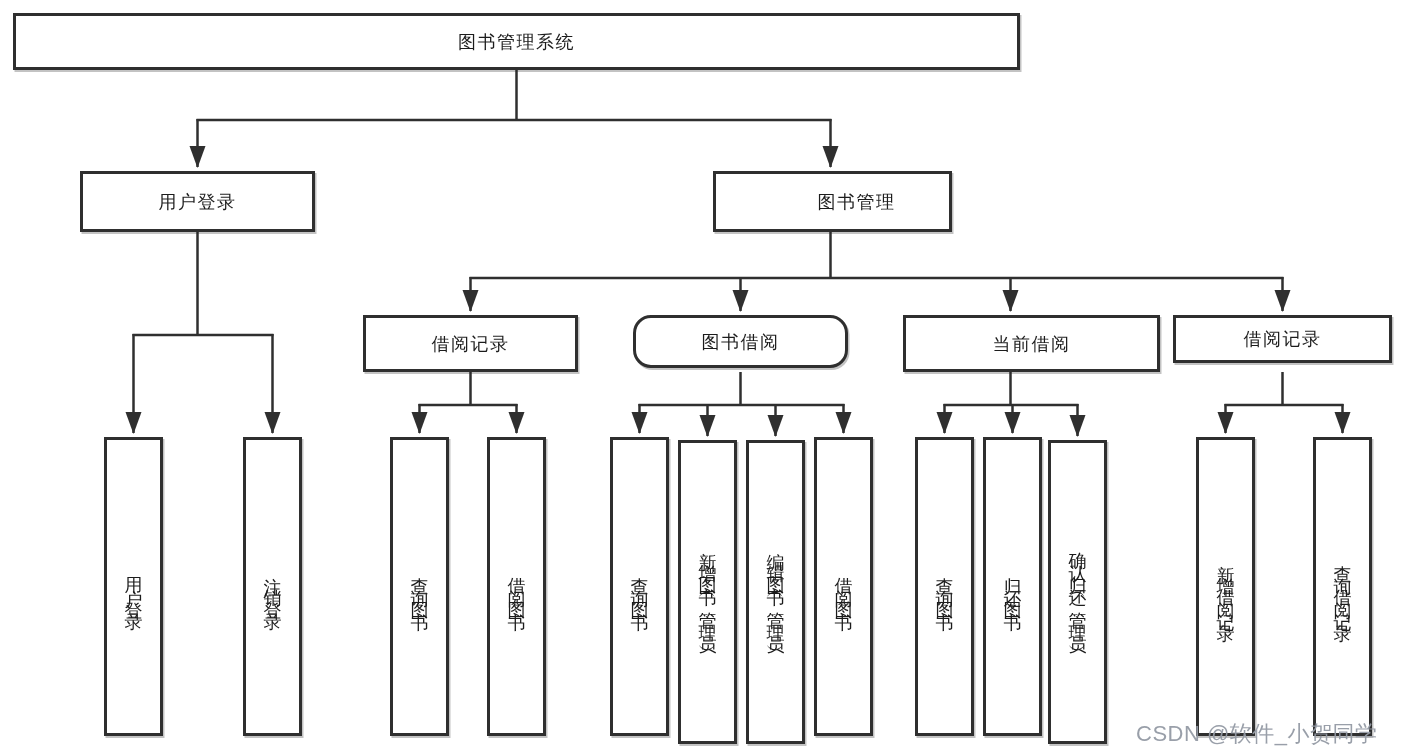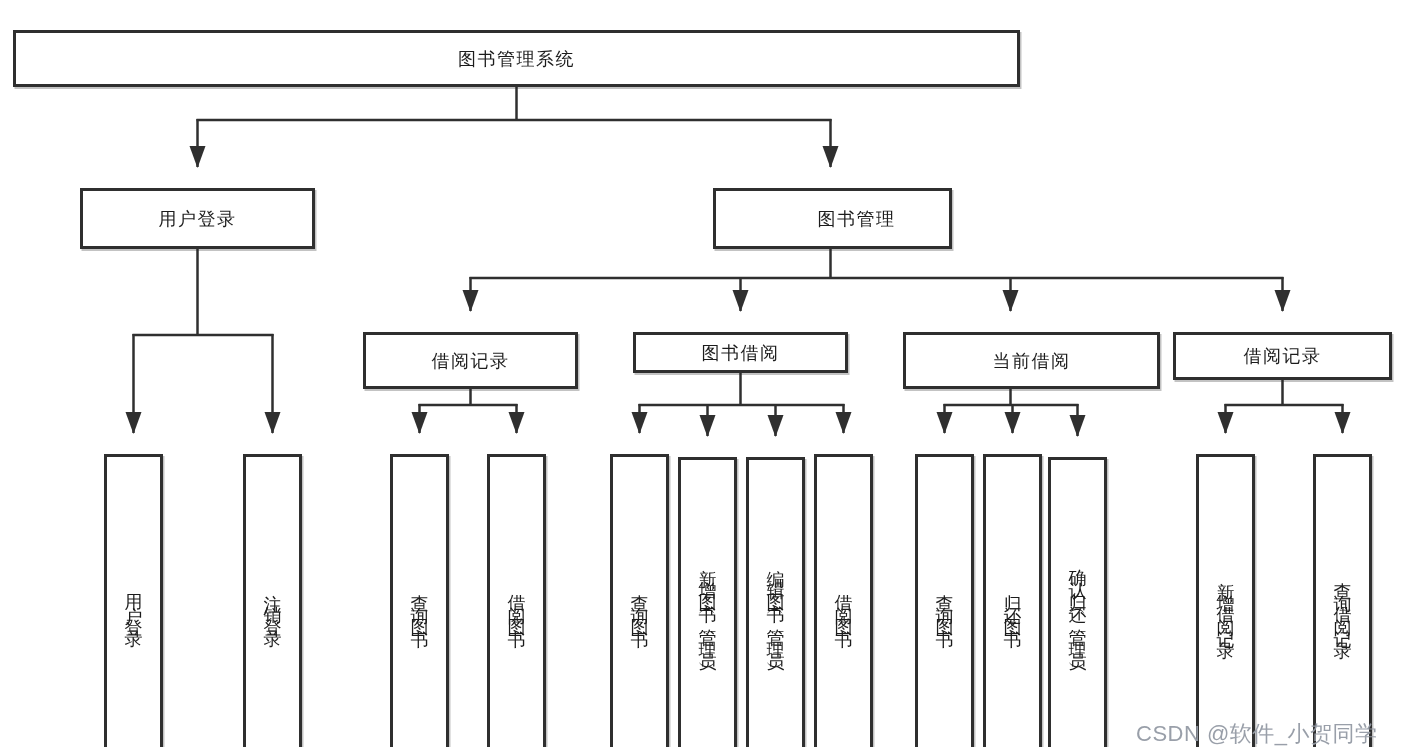--- a/index.html
+++ b/index.html
@@ -23,41 +23,40 @@
     box-sizing: border-box;
     border: 3px solid #2f2f2f;
     background: #ffffff;
     display: flex;
     align-items: center;
     justify-content: center;
     font-size: 18px;
     letter-spacing: 1.5px;
     color: #1c1c1c;
     box-shadow: 1.5px 2px 0 rgba(40,40,40,0.28);
-    margin-top: 17px;
   }
   .leaf {
     writing-mode: vertical-rl;
     text-orientation: mixed;
     letter-spacing: 12px;
     font-size: 18px;
     width: 59px;
     top: 437px;
     height: 299px;
   }
   .leaf.tall { top: 440px; height: 304px; }
 
   
   .n-root { left: 13px; top: 13px; width: 1007px; height: 57px; }
   
   .n-l2-0 { left: 80px;  top: 171px; width: 235px; height: 61px; }
   .n-l2-1 { left: 713px; top: 171px; width: 239px; height: 61px; padding-left: 48px; }
   
   .n-l3-0 { left: 363px;  top: 315px; width: 215px; height: 57px; }
-  .n-l3-1 { left: 633px;  top: 315px; width: 215px; height: 41px; }
+  .n-l3-1 { left: 633px;  top: 315px; width: 215px; height: 53px; border-radius: 18px; }
   .n-l3-2 { left: 903px;  top: 315px; width: 257px; height: 57px; }
   .n-l3-3 { left: 1173px; top: 315px; width: 219px; height: 48px; }
   
   .n-leaf-0  { left: 104px; }
   .n-leaf-1  { left: 243px; }
   .n-leaf-2  { left: 390px; }
   .n-leaf-3  { left: 487px; }
   .n-leaf-4  { left: 610px; }
   .n-leaf-5  { left: 678px; }
   .n-leaf-6  { left: 746px; }

